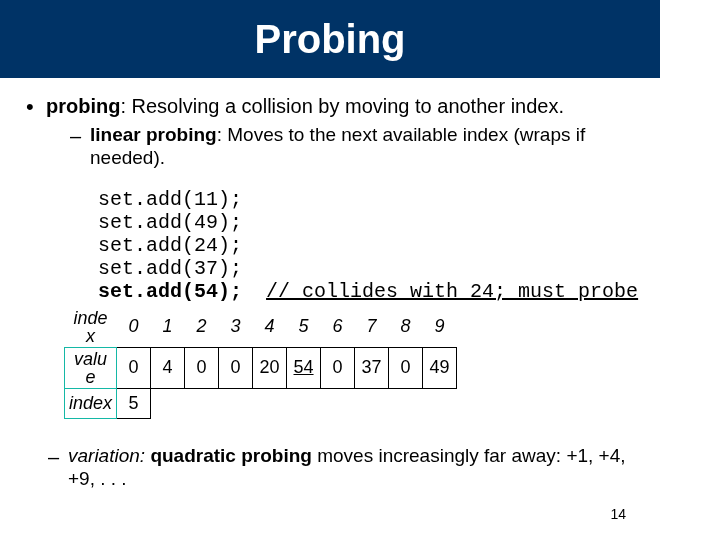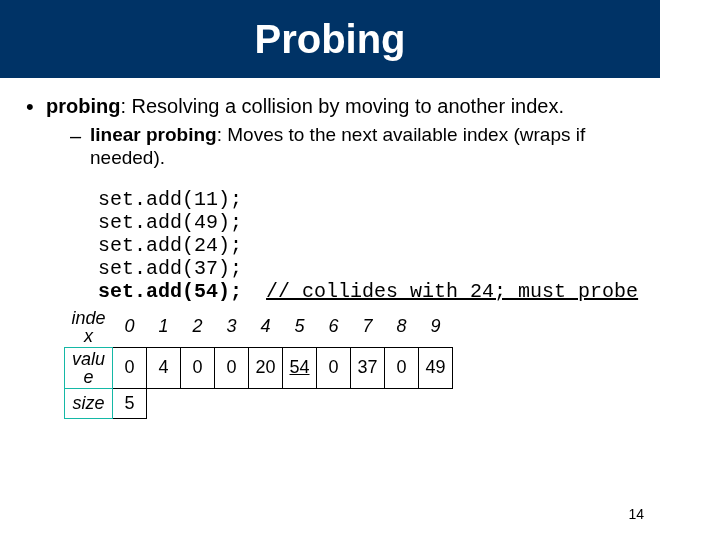--- a/index.html
+++ b/index.html
@@ -23,21 +23,21 @@
   th.lbl { font-style: italic; font-weight: normal; width: 48px; border: 1px solid #14b8a6; padding: 2px 4px; text-align: center; line-height: 1.0; }
   tr.index-row td { font-style: italic; border: none; padding: 2px 4px; width: 34px; }
   tr.index-row th.lbl { border: none; }
   tr.value-row td { border: 1px solid #000; padding: 6px 4px; width: 34px; }
   tr.size-row td { border: 1px solid #000; padding: 4px; }
   tr.size-row td.empty { border: none; }
   .highlight-underline { text-decoration: underline; }
   .variation { margin-top: 26px; font-size: 19px; padding-left: 44px; position: relative; }
   .variation::before { content: "–"; position: absolute; left: 24px; top: 0; font-size: 20px; }
   .variation .em { font-style: italic; }
-  .pagenum { position: absolute; right: 16px; bottom: 18px; font-size: 14px; color: #000; }
+  .pagenum { position: absolute; right: 34px; bottom: 18px; font-size: 14px; color: #000; }
 </style>
 </head>
 <body>
 <div class="slide">
 
   <div class="title-bar">
     <div class="title">Probing</div>
   </div>
 
   <div class="body">
@@ -83,24 +83,29 @@
           <td>0</td>
           <td>0</td>
           <td>20</td>
           <td class="highlight-underline">54</td>
           <td>0</td>
           <td>37</td>
           <td>0</td>
           <td>49</td>
         </tr>
         <tr class="size-row">
-          <th class="lbl">size</th>
+          <th class="lbl">index</th>
           <td>5</td>
           <td class="empty" colspan="9"></td>
         </tr>
       </tbody>
         </table>
     </div>
 
+    <div class="variation">
+      <span class="em">variation:</span>
+      <span> </span>
+      <span class="prob-bold">quadratic probing</span><span> moves increasingly far away: +1, +4, +9, . . .</span>
+    </div>
   </div>
 
   <div class="pagenum">14</div>
 </div>
 
 </body></html>

